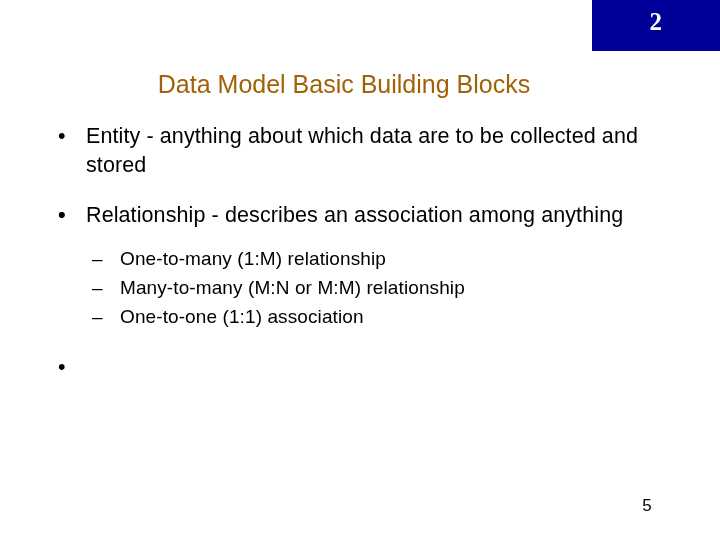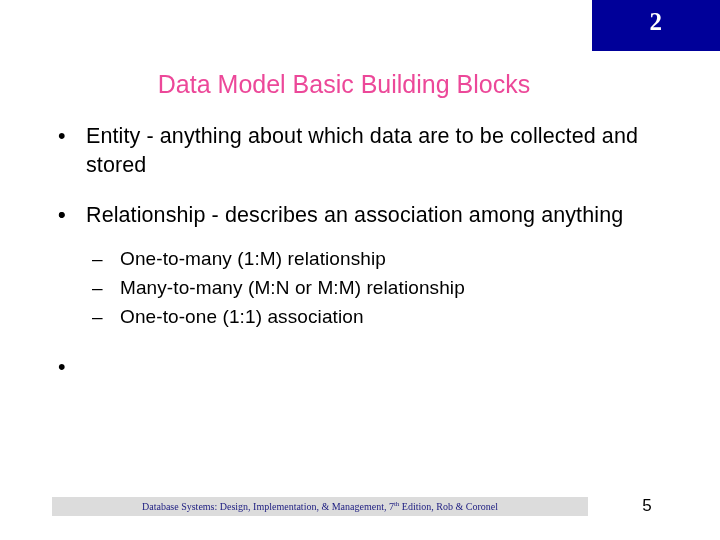--- a/index.html
+++ b/index.html
@@ -45,21 +45,21 @@
     letter-spacing: 0.5px;
   }
 
   
   .slide-title {
     position: absolute;
     left: 0px;
     top: 68px;
     width: 688px;
     text-align: center;
-    color: #ec4899;
+    color: #a16207;
     font-family: "Liberation Sans", sans-serif;
     font-size: 25px;
     line-height: 32px;
     white-space: nowrap;
   }
 
   
   .body-content {
     position: absolute;
     left: 48px;
@@ -194,21 +194,16 @@
     </div>
 
     <div class="spacer-before-constraint"></div>
 
     <div class="bullet-l1">
       <span class="marker">•</span>
     </div>
 
   </div>
 
-  <div class="footer-bar">
-    <div class="footer-citation">
-      <span>Database Systems: Design, Implementation, &amp; Management, 7</span><sup>th</sup><span> Edition, Rob &amp; Coronel</span>
-    </div>
-  </div>
 
   <div class="page-number">5</div>
 
 </div>
 
 </body></html>

